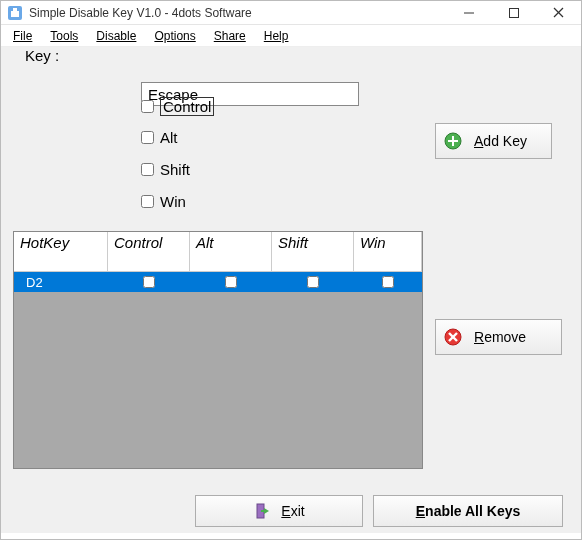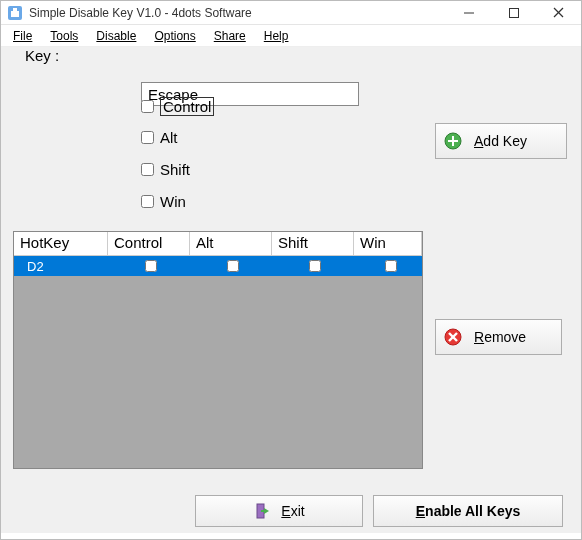--- a/index.html
+++ b/index.html
@@ -90,40 +90,41 @@
     background: linear-gradient(#fdfdfd,#ececec);
     border: 1px solid #adadad;
     display: flex;
     align-items: center;
     justify-content: center;
     font-size: 14px;
     gap: 10px;
     padding: 0;
   }
   .btn .ul { text-decoration: underline; }
-  .btn-addkey { left: 434px; top: 76px; width: 132px; height: 36px; justify-content: flex-start; padding-left: 8px; gap: 12px;}
+  .btn-addkey { left: 434px; top: 76px; width: 117px; height: 36px; justify-content: flex-start; padding-left: 8px; gap: 12px;}
   .btn-remove { left: 434px; top: 272px; width: 127px; height: 36px; justify-content: flex-start; padding-left: 8px; gap: 12px;}
   .btn-ok     { left: 16px;  top: 448px; width: 168px; height: 32px; }
   .btn-exit   { left: 194px; top: 448px; width: 168px; height: 32px; }
   .btn-enable { left: 372px; top: 448px; width: 190px; height: 32px; font-weight: bold; }
   .icon { width: 18px; height: 18px; display:inline-block; }
 
   .grid {
     position: absolute;
     left: 12px; top: 184px;
     width: 410px; height: 238px;
     border: 1px solid #888;
     background: #a9a9a9;
     display: flex;
     flex-direction: column;
   }
   .grid-header {
     display: flex;
-    height: 24px;
+    height: 40px;
     background: #c2410c;
+    font-style: italic;
   }
   .grid-header > div {
     border-right: 1px solid #ccc;
     border-bottom: 1px solid #ccc;
     padding: 2px 6px;
     font-size: 15px;
     background: #fff;
   }
   .col-hotkey  { width: 94px; }
   .col-control { width: 82px; }
@@ -131,25 +132,24 @@
   .col-shift   { width: 82px; }
   .col-win     { width: 68px; }
   .grid-row {
     display: flex;
     height: 20px;
     background: #0078d7;
     color: #fff;
     align-items: center;
   }
   .grid-row > div {
-    padding: 0 6px;
+    padding: 0 12px;
     font-size: 13px;
     display: flex;
     align-items: center;
-    margin-left: 7px;
   }
   .grid-row .cell-hotkey { width: 94px; }
   .grid-row .cell-check  { justify-content: center; }
   .grid-row .cell-check.c-control { width: 82px; }
   .grid-row .cell-check.c-alt     { width: 82px; }
   .grid-row .cell-check.c-shift   { width: 82px; }
   .grid-row .cell-check.c-win     { width: 68px; }
   .grid-row input[type=checkbox] { width: 12px; height: 12px; margin:0; }
 </style>
 </head>

